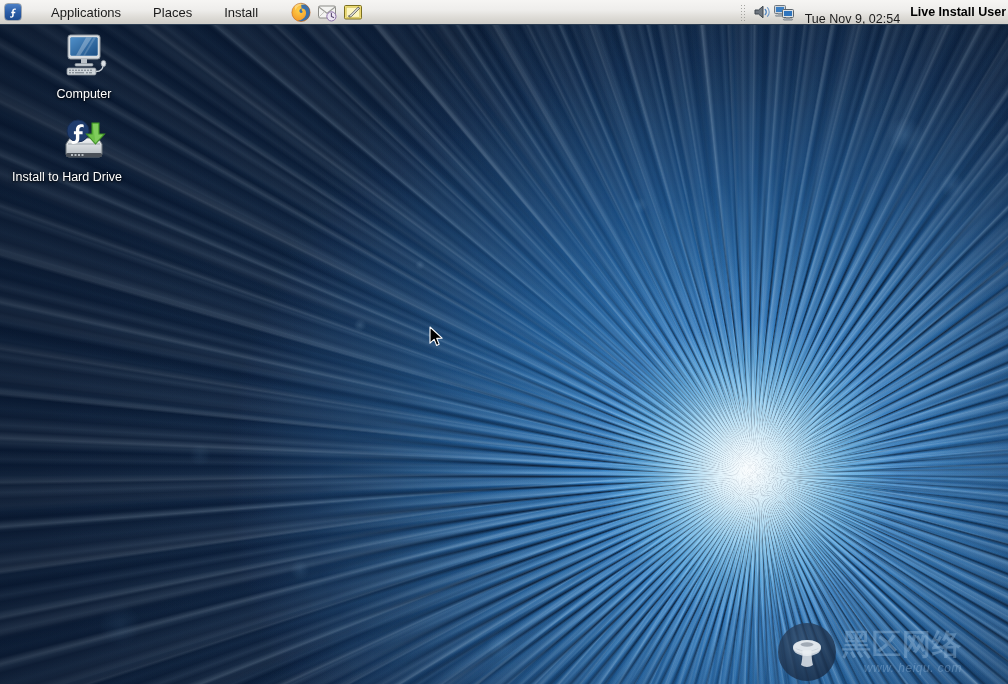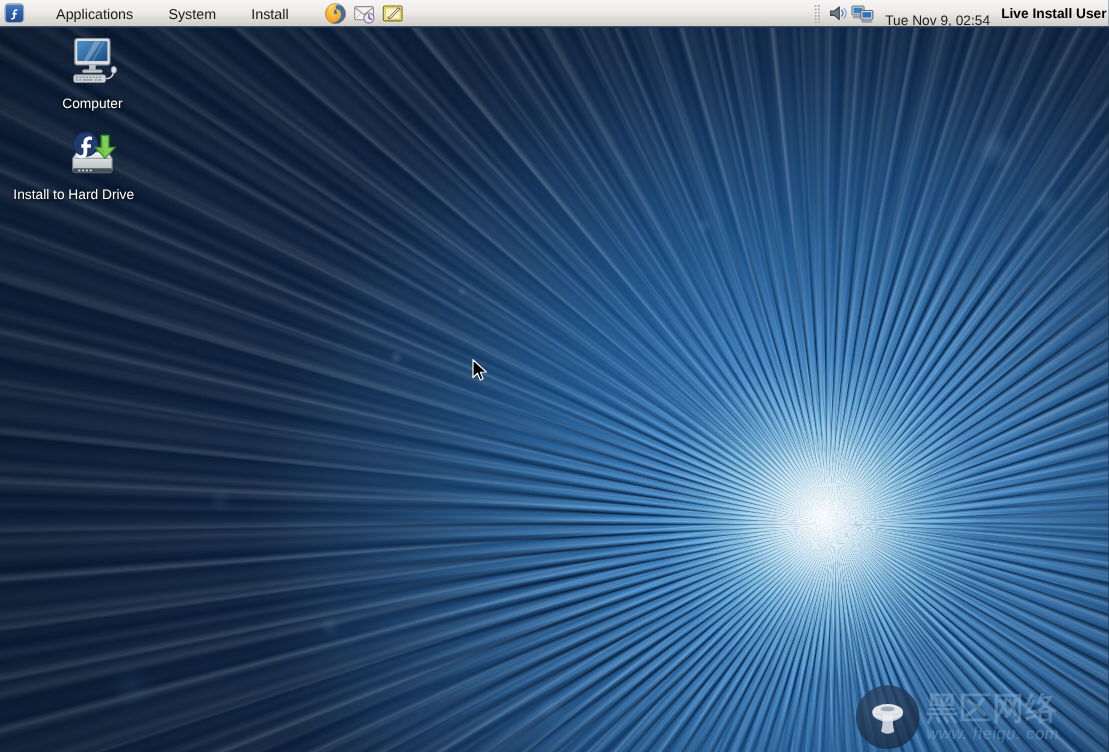--- a/index.html
+++ b/index.html
@@ -194,29 +194,29 @@
   
   #watermark {
     position:absolute; left:778px; top:595px; width:230px; height:64px;
     display:flex; align-items:center; pointer-events:none;
   }
   .wm-badge {
     width:58px; height:58px; border-radius:50%; flex:none;
     background:radial-gradient(circle at 38% 32%, rgba(48,72,102,.78), rgba(18,34,58,.80));
     display:flex; align-items:center; justify-content:center;
   }
-  .wm-text { margin-left:6px; display:flex; flex-direction:column; }
+  .wm-text { margin-left:6px; display:flex; flex-direction:column;text-align:right; }
   .wm-cn {
     font-family:"DejaVu Sans", sans-serif;
     font-size:29px; font-weight:bold; line-height:31px;
     color:rgba(150,185,220,.42);
     letter-spacing:1px;
   }
   .wm-url {
-    font-size:15px; font-style:italic; line-height:16px;
+    font-size:12px; font-style:italic; line-height:16px;
     color:rgba(150,185,220,.40); letter-spacing:.5px;
   }
 </style>
 </head>
 <body>
 
 <div id="desktop">
   <div class="wp-layer wp-base"></div>
   <div class="wp-layer wp-wash"></div>
   <div class="wp-layer wp-rays"></div>
@@ -318,21 +318,21 @@
 </div>
 
 <div id="panel">
   <div class="panel-left">
     <span class="fedora-logo">
       <svg viewBox="0 0 16 16" width="13" height="13">
         <path d="M9.6 3.0 c-2.0 0 -3.2 1.2 -3.2 3.1 l0 1.0 l-1.2 0 l0 1.8 l1.2 0 l0 2.4 c0 1.0 -.6 1.5 -1.4 1.5 c-.7 0 -1.2 -.3 -1.2 -.3 l0 1.7 c0 0 .5 .3 1.3 .3 c2.0 0 3.2 -1.2 3.2 -3.1 l0 -2.5 l1.9 0 l0 -1.8 l-1.9 0 l0 -.9 c0 -1.0 .6 -1.5 1.4 -1.5 c.7 0 1.2 .3 1.2 .3 l0 -1.7 c0 0 -.5 -.3 -1.3 -.3 z" fill="#ffffff"></path>
       </svg>
     </span>
     <span class="menu-item">Applications</span>
-    <span class="menu-item">System</span>
+    <span class="menu-item">Places</span>
     <span class="menu-item">Install</span>
 
     <span class="launchers">
 
       <span class="launcher">
         <svg viewBox="0 0 22 22" width="22" height="22">
           <radialGradient id="ff" cx="40%" cy="38%" r="72%">
             <stop offset="0" stop-color="#ffd24a"></stop>
             <stop offset="45" stop-color="#f08b20"></stop>
             <stop offset=".55" stop-color="#e96a16"></stop>

